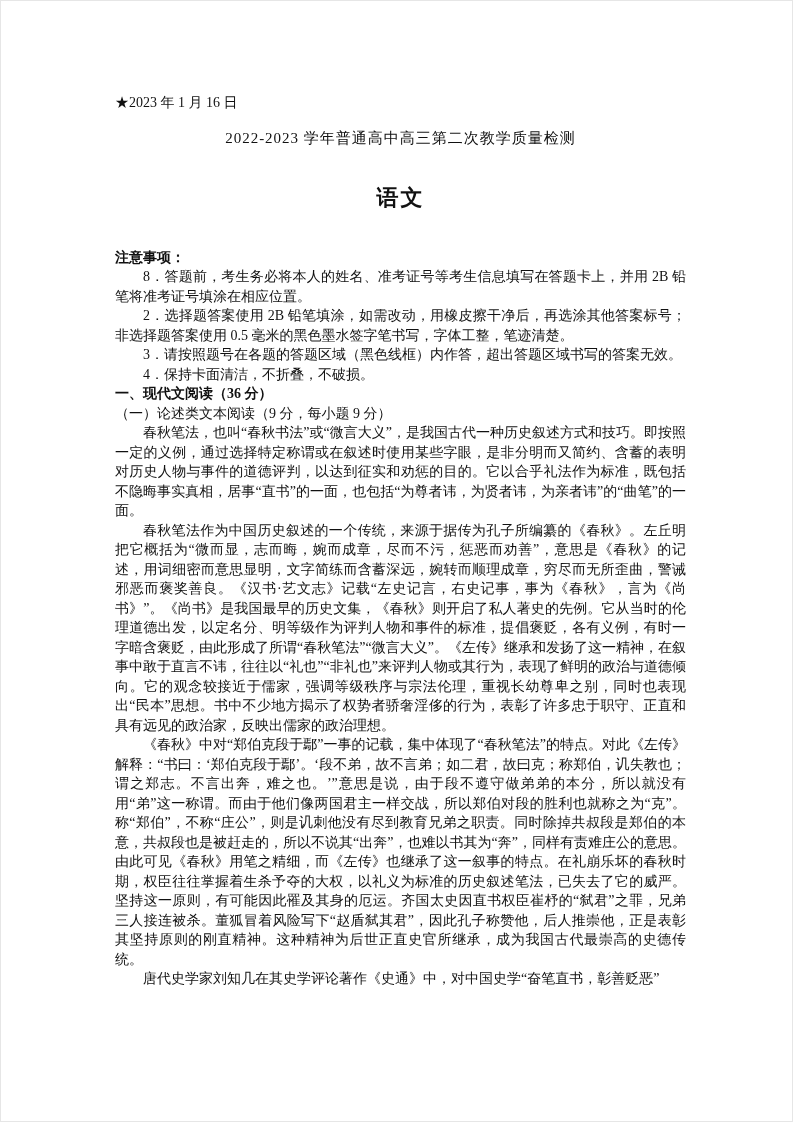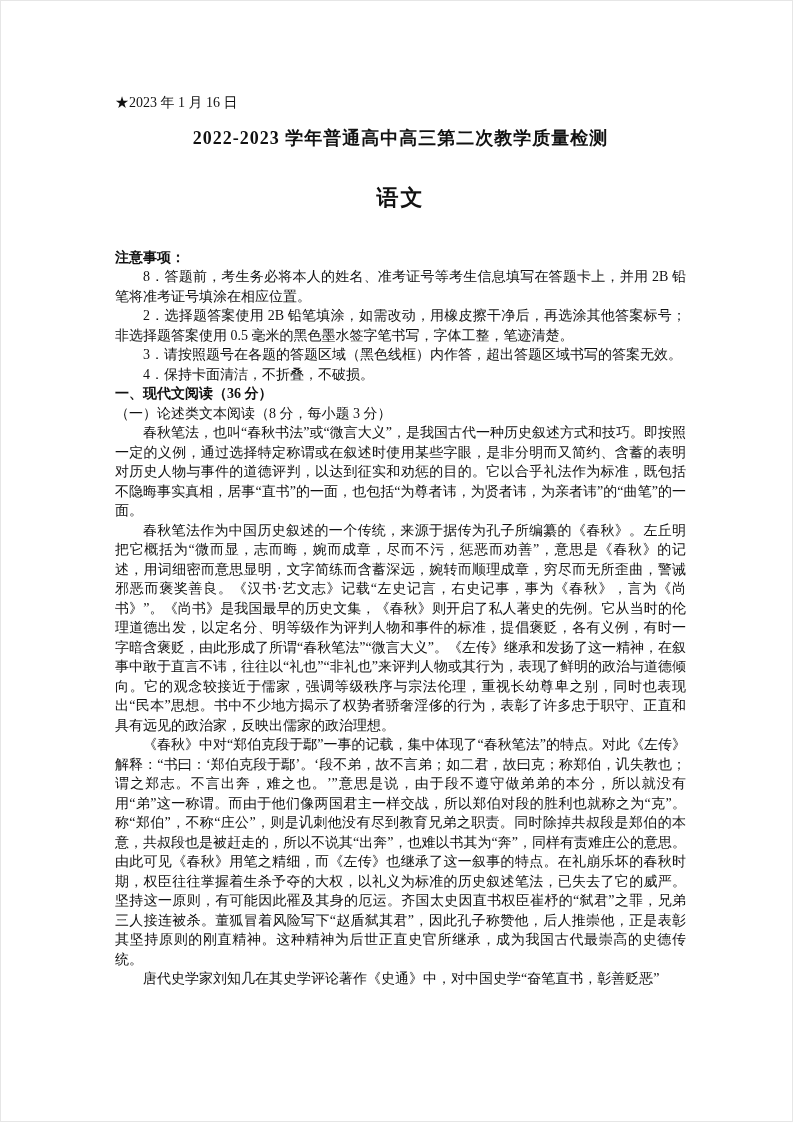--- a/index.html
+++ b/index.html
@@ -20,22 +20,22 @@
     font-size: 14px;
     line-height: 19.5px;
     color: #111111;
     overflow: hidden;
   }
   .date-line {
     margin: 0 0 16px 0;
   }
   .exam-title {
     text-align: center;
-    font-size: 18px;
-    font-weight: bold;
+    font-size: 15px;
+    font-weight: normal;
     margin: 0 0 40px 0;
     letter-spacing: 1px;
   }
   .exam-subject {
     text-align: center;
     font-size: 22px;
     font-weight: bold;
     margin: 0 0 40px 0;
     letter-spacing: 2px;
   }
@@ -76,21 +76,21 @@
   <p class="notice-heading">注意事项：</p>
 
   <p class="indent">8．答题前，考生务必将本人的姓名、准考证号等考生信息填写在答题卡上，并用 2B 铅笔将准考证号填涂在相应位置。</p>
   <p class="indent">2．选择题答案使用 2B 铅笔填涂，如需改动，用橡皮擦干净后，再选涂其他答案标号；非选择题答案使用 0.5 毫米的黑色墨水签字笔书写，字体工整，笔迹清楚。</p>
   <p class="indent">3．请按照题号在各题的答题区域（黑色线框）内作答，超出答题区域书写的答案无效。</p>
   <p class="indent">4．保持卡面清洁，不折叠，不破损。</p>
 
 
   <p class="section-heading">一、现代文阅读（36 分）</p>
 
-  <p>（一）论述类文本阅读（8 分，每小题 3 分）</p>
+  <p>（一）论述类文本阅读（9 分，每小题 9 分）</p>
 
 
   <div class="passage">
     <p>春秋笔法，也叫“春秋书法”或“微言大义”，是我国古代一种历史叙述方式和技巧。即按照一定的义例，通过选择特定称谓或在叙述时使用某些字眼，是非分明而又简约、含蓄的表明对历史人物与事件的道德评判，以达到征实和劝惩的目的。它以合乎礼法作为标准，既包括不隐晦事实真相，居事“直书”的一面，也包括“为尊者讳，为贤者讳，为亲者讳”的“曲笔”的一面。</p>
     <p>春秋笔法作为中国历史叙述的一个传统，来源于据传为孔子所编纂的《春秋》。左丘明把它概括为“微而显，志而晦，婉而成章，尽而不污，惩恶而劝善”，意思是《春秋》的记述，用词细密而意思显明，文字简练而含蓄深远，婉转而顺理成章，穷尽而无所歪曲，警诫邪恶而褒奖善良。《汉书·艺文志》记载“左史记言，右史记事，事为《春秋》，言为《尚书》”。《尚书》是我国最早的历史文集，《春秋》则开启了私人著史的先例。它从当时的伦理道德出发，以定名分、明等级作为评判人物和事件的标准，提倡褒贬，各有义例，有时一字暗含褒贬，由此形成了所谓“春秋笔法”“微言大义”。《左传》继承和发扬了这一精神，在叙事中敢于直言不讳，往往以“礼也”“非礼也”来评判人物或其行为，表现了鲜明的政治与道德倾向。它的观念较接近于儒家，强调等级秩序与宗法伦理，重视长幼尊卑之别，同时也表现出“民本”思想。书中不少地方揭示了权势者骄奢淫侈的行为，表彰了许多忠于职守、正直和具有远见的政治家，反映出儒家的政治理想。</p>
     <p>《春秋》中对“郑伯克段于鄢”一事的记载，集中体现了“春秋笔法”的特点。对此《左传》解释：“书曰：‘郑伯克段于鄢’。‘段不弟，故不言弟；如二君，故曰克；称郑伯，讥失教也；谓之郑志。不言出奔，难之也。’”意思是说，由于段不遵守做弟弟的本分，所以就没有用“弟”这一称谓。而由于他们像两国君主一样交战，所以郑伯对段的胜利也就称之为“克”。称“郑伯”，不称“庄公”，则是讥刺他没有尽到教育兄弟之职责。同时除掉共叔段是郑伯的本意，共叔段也是被赶走的，所以不说其“出奔”，也难以书其为“奔”，同样有责难庄公的意思。由此可见《春秋》用笔之精细，而《左传》也继承了这一叙事的特点。在礼崩乐坏的春秋时期，权臣往往掌握着生杀予夺的大权，以礼义为标准的历史叙述笔法，已失去了它的威严。坚持这一原则，有可能因此罹及其身的厄运。齐国太史因直书权臣崔杼的“弑君”之罪，兄弟三人接连被杀。董狐冒着风险写下“赵盾弑其君”，因此孔子称赞他，后人推崇他，正是表彰其坚持原则的刚直精神。这种精神为后世正直史官所继承，成为我国古代最崇高的史德传统。</p>
     <p>唐代史学家刘知几在其史学评论著作《史通》中，对中国史学“奋笔直书，彰善贬恶”</p>
   </div>
 
 </div>

